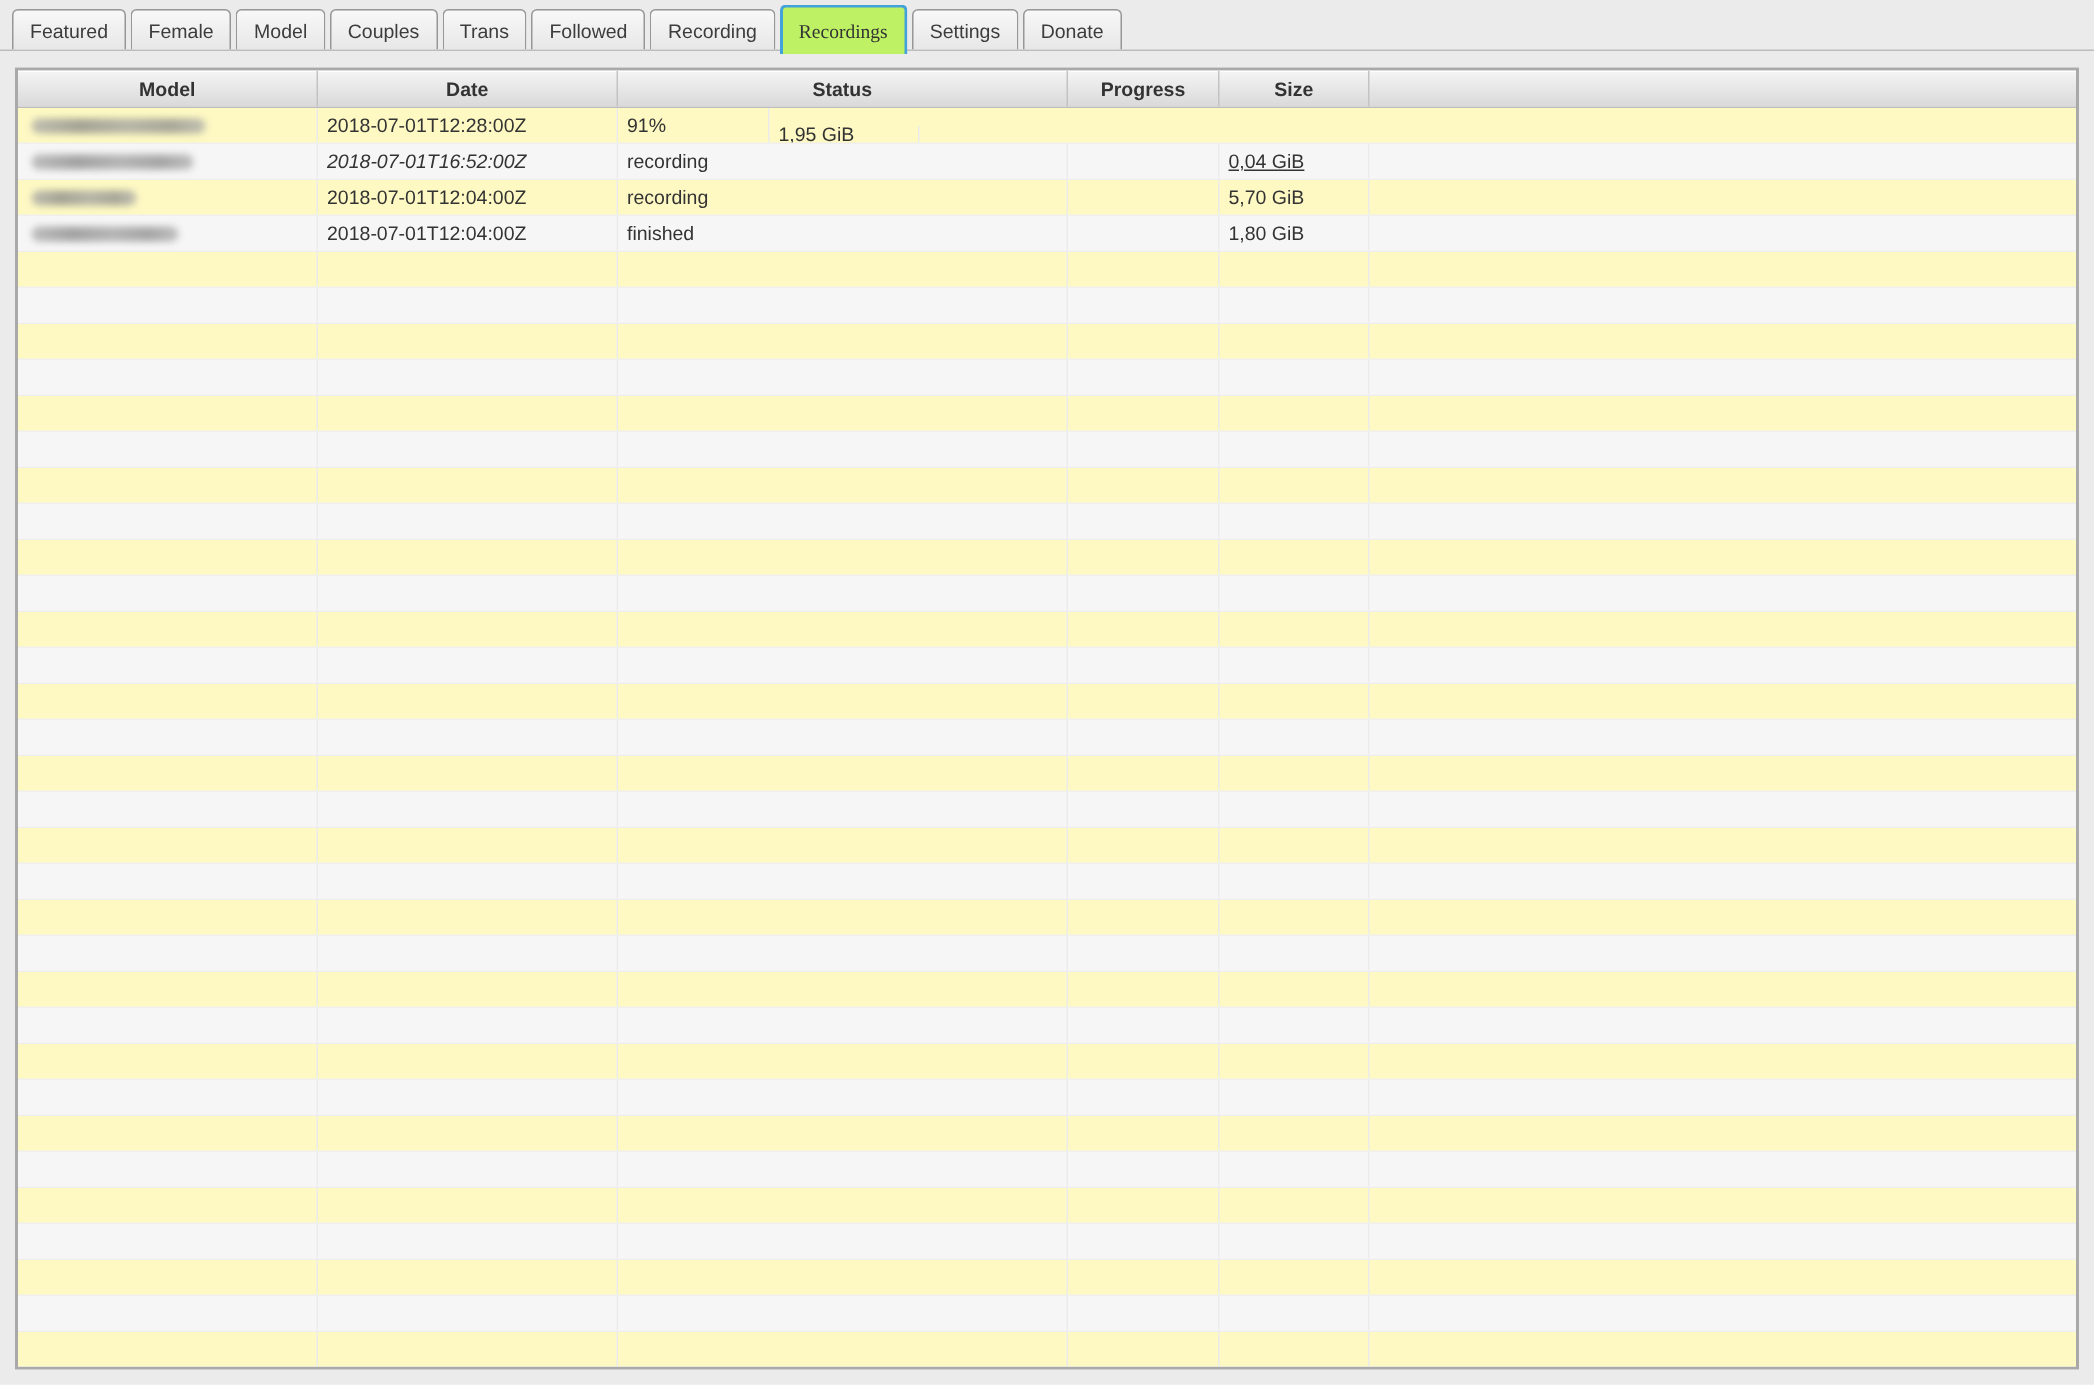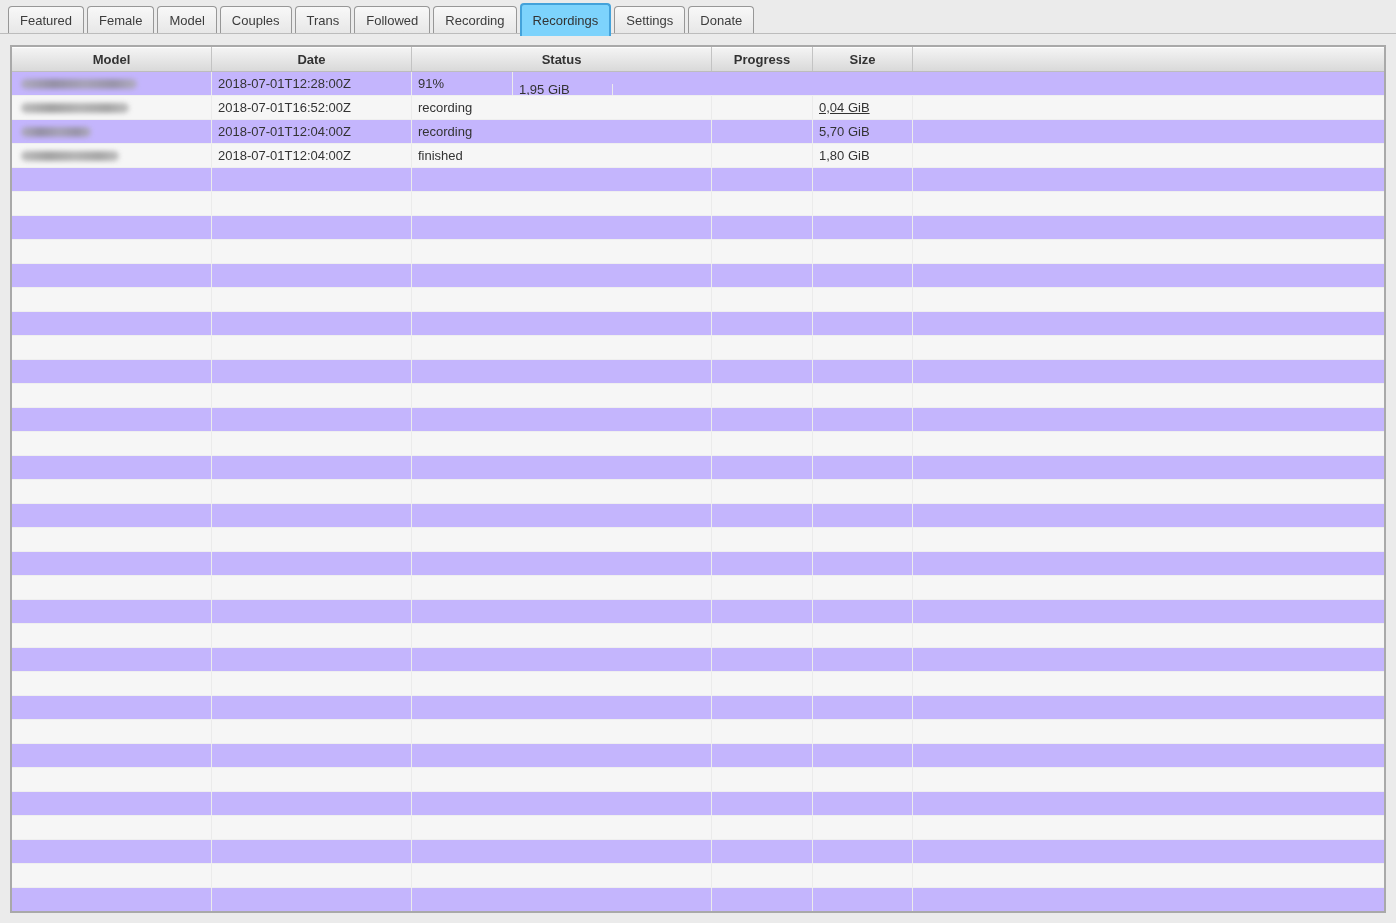--- a/index.html
+++ b/index.html
@@ -42,28 +42,29 @@
     border-bottom: none;
     border-radius: 4px 4px 0 0;
     margin-right: 3px;
     color: #3c3c3c;
     white-space: nowrap;
     cursor: default;
     box-sizing: border-box;
   }
   .tab.selected {
     height: 33px;
-    background: #7dd3fc;
+    background: #bef264;
     border: 2px solid var(--accent, #44a2da);
     border-bottom: none;
     border-radius: 4px 4px 0 0;
     margin-bottom: -3px;
     position: relative;
     z-index: 3;
     color: #333;
+    font-family: Liberation Serif, serif;
   }
 
   
   .table {
     position: absolute;
     left: 10px; top: 45px;
     width: 1376px; height: 868px;
     box-sizing: border-box;
     border: 2px solid #a9a9a9;
     background: #fff;
@@ -88,21 +89,21 @@
     white-space: nowrap;
   }
   .th.fill { flex: 1 1 auto; border-right: none; }
 
   .tbody { position: relative; }
   .tr {
     display: flex;
     height: 24px;
     box-sizing: border-box;
     border-bottom: 1px solid #efefef;
-    background: #c4b5fd;
+    background: #fef9c3;
   }
   .tr:nth-child(even) { background: #f6f6f6; }
   .td {
     box-sizing: border-box;
     display: flex;
     align-items: center;
     padding-left: 6px;
     border-right: 1px solid #ebebeb;
     overflow: hidden;
     white-space: nowrap;
@@ -153,21 +154,21 @@
           </div>
           <div class="td" style="width: 200px; flex: 0 0 200px;">2018-07-01T12:28:00Z</div>
           <div class="td" style="width: 101px; flex: 0 0 101px;">91%</div>
           <div class="td" style="width: 100px; flex: 0 0 100px; margin-top: 12px;">1,95 GiB</div>
           <div class="td fill"></div>
         </div>
         <div class="tr">
           <div class="td" style="width: 200px; flex: 0 0 200px;">
             <div class="blur" style="width: 108px;"></div>
           </div>
-          <div class="td" style="width: 200px; flex: 0 0 200px;">2018-07-01T16:52:00Z</div>
+          <div class="td" style="width: 200px; flex: 0 0 200px; font-style: italic;">2018-07-01T16:52:00Z</div>
           <div class="td" style="width: 300px; flex: 0 0 300px;">recording</div>
           <div class="td" style="width: 101px; flex: 0 0 101px;"></div>
           <div class="td" style="width: 100px; flex: 0 0 100px; text-decoration: underline;">0,04 GiB</div>
           <div class="td fill"></div>
         </div>
         <div class="tr">
           <div class="td" style="width: 200px; flex: 0 0 200px;">
             <div class="blur" style="width: 70px;"></div>
           </div>
           <div class="td" style="width: 200px; flex: 0 0 200px;">2018-07-01T12:04:00Z</div>

